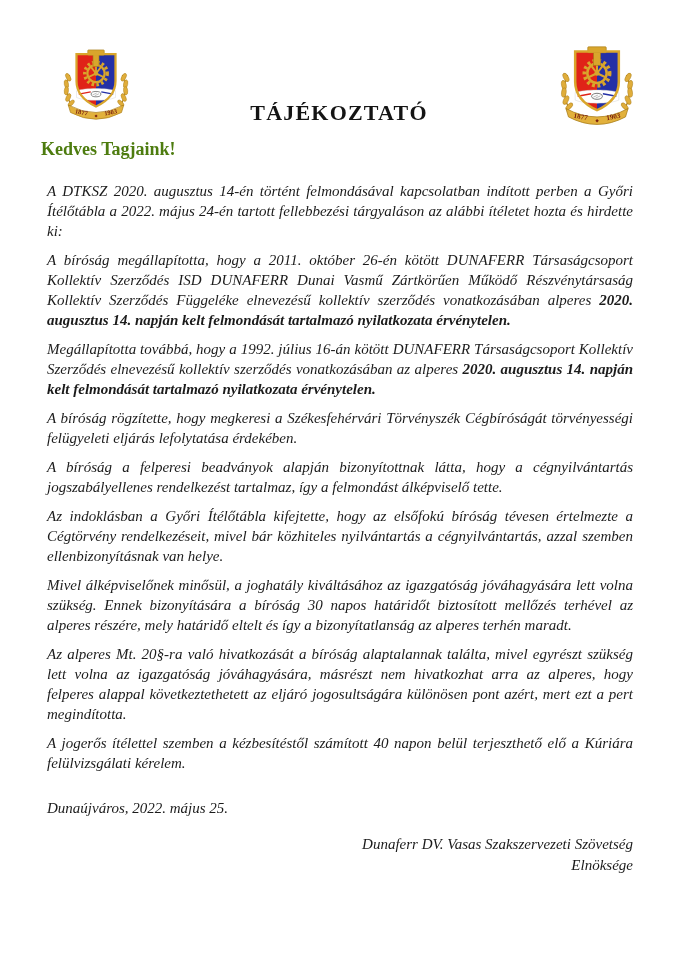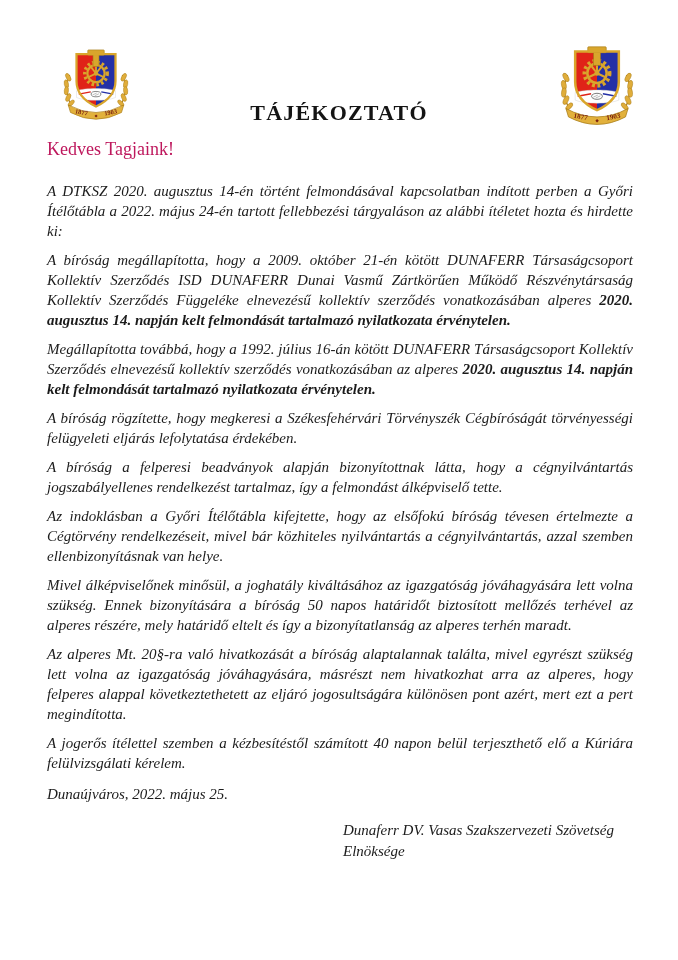--- a/index.html
+++ b/index.html
@@ -20,39 +20,39 @@
     position: absolute;
     top: 100px; left: 0; width: 100%;
     text-align: center;
     font-size: 22px;
     font-weight: bold;
     letter-spacing: 1.2px;
     color: #141414;
   }
   .salutation {
     position: absolute;
-    top: 139px; left: 47px;
+    top: 139px; left: 41px;
     font-size: 18px;
-    font-weight: normal;
-    color: #be185d;
+    font-weight: bold;
+    color: #4d7c0f;
   }
   .content {
     padding: 5px 45px 0 47px;
     font-size: 15px;
     line-height: 20px;
     text-align: justify;
     font-style: italic;
   }
   .para { margin: 0 0 9px 0; }
   .para b { font-weight: bold; }
-  .date-line { margin-top: 11px; text-align: left; }
+  .date-line { margin-top: 25px; text-align: left; }
   .signature {
     width: 290px;
     margin: 16px 0 0 auto;
-    text-align: left;
+    text-align: right;
     line-height: 21px;
     font-size: 15px;
   }
 </style>
 </head>
 <body>
 
 <div class="page">
 
   <div class="header">
@@ -114,31 +114,31 @@
     </svg>
 
     <div class="doc-title">TÁJÉKOZTATÓ</div>
     <div class="salutation">Kedves Tagjaink!</div>
   </div>
 
   <div class="content">
 
     <p class="para"><span>A DTKSZ 2020. augusztus 14-én történt felmondásával kapcsolatban indított perben a Győri Ítélőtábla a 2022. május 24-én tartott fellebbezési tárgyaláson az alábbi ítéletet hozta és hirdette ki:</span></p>
 
-    <p class="para"><span>A bíróság megállapította, hogy a 2009. október 21-én kötött DUNAFERR Társaságcsoport Kollektív Szerződés ISD DUNAFERR Dunai Vasmű Zártkörűen Működő Részvénytársaság Kollektív Szerződés Függeléke elnevezésű kollektív szerződés vonatkozásában alperes </span><b>2020. augusztus 14. napján kelt felmondását tartalmazó nyilatkozata érvénytelen.</b></p>
+    <p class="para"><span>A bíróság megállapította, hogy a 2011. október 26-én kötött DUNAFERR Társaságcsoport Kollektív Szerződés ISD DUNAFERR Dunai Vasmű Zártkörűen Működő Részvénytársaság Kollektív Szerződés Függeléke elnevezésű kollektív szerződés vonatkozásában alperes </span><b>2020. augusztus 14. napján kelt felmondását tartalmazó nyilatkozata érvénytelen.</b></p>
 
     <p class="para"><span>Megállapította továbbá, hogy a 1992. július 16-án kötött DUNAFERR Társaságcsoport Kollektív Szerződés elnevezésű kollektív szerződés vonatkozásában az alperes </span><b>2020. augusztus 14. napján kelt felmondását tartalmazó nyilatkozata érvénytelen.</b></p>
 
     <p class="para"><span>A bíróság rögzítette, hogy megkeresi a Székesfehérvári Törvényszék Cégbíróságát törvényességi felügyeleti eljárás lefolytatása érdekében.</span></p>
 
     <p class="para"><span>A bíróság a felperesi beadványok alapján bizonyítottnak látta, hogy a cégnyilvántartás jogszabályellenes rendelkezést tartalmaz, így a felmondást álképviselő tette.</span></p>
 
     <p class="para"><span>Az indoklásban a Győri Ítélőtábla kifejtette, hogy az elsőfokú bíróság tévesen értelmezte a Cégtörvény rendelkezéseit, mivel bár közhiteles nyilvántartás a cégnyilvántartás, azzal szemben ellenbizonyításnak van helye.</span></p>
 
-    <p class="para"><span>Mivel álképviselőnek minősül, a joghatály kiváltásához az igazgatóság jóváhagyására lett volna szükség. Ennek bizonyítására a bíróság 50 napos határidőt biztosított mellőzés terhével az alperes részére, mely határidő eltelt és így a bizonyítatlanság az alperes terhén maradt.</span></p>
+    <p class="para"><span>Mivel álképviselőnek minősül, a joghatály kiváltásához az igazgatóság jóváhagyására lett volna szükség. Ennek bizonyítására a bíróság 30 napos határidőt biztosított mellőzés terhével az alperes részére, mely határidő eltelt és így a bizonyítatlanság az alperes terhén maradt.</span></p>
 
     <p class="para"><span>Az alperes Mt. 20§-ra való hivatkozását a bíróság alaptalannak találta, mivel egyrészt szükség lett volna az igazgatóság jóváhagyására, másrészt nem hivatkozhat arra az alperes, hogy felperes alappal következtethetett az eljáró jogosultságára különösen pont azért, mert ezt a pert megindította.</span></p>
 
 
     <p class="para"><span>A jogerős ítélettel szemben a kézbesítéstől számított 40 napon belül terjeszthető elő a Kúriára felülvizsgálati kérelem.</span></p>
 
     <p class="para date-line">Dunaújváros, 2022. május 25.</p>
 
     <div class="signature">
       <div>Dunaferr DV. Vasas Szakszervezeti Szövetség</div>

